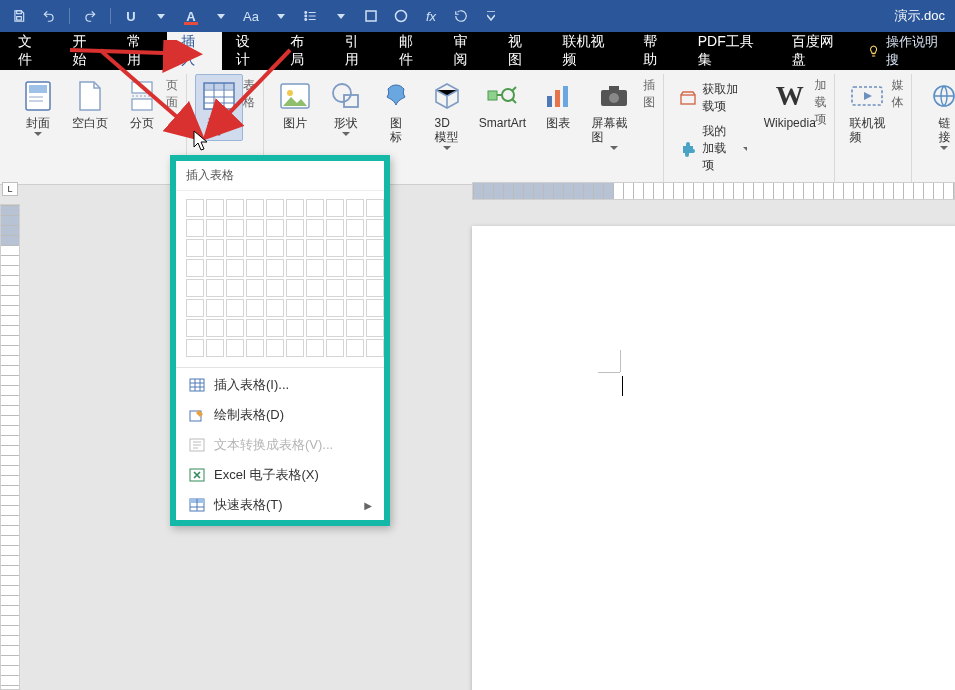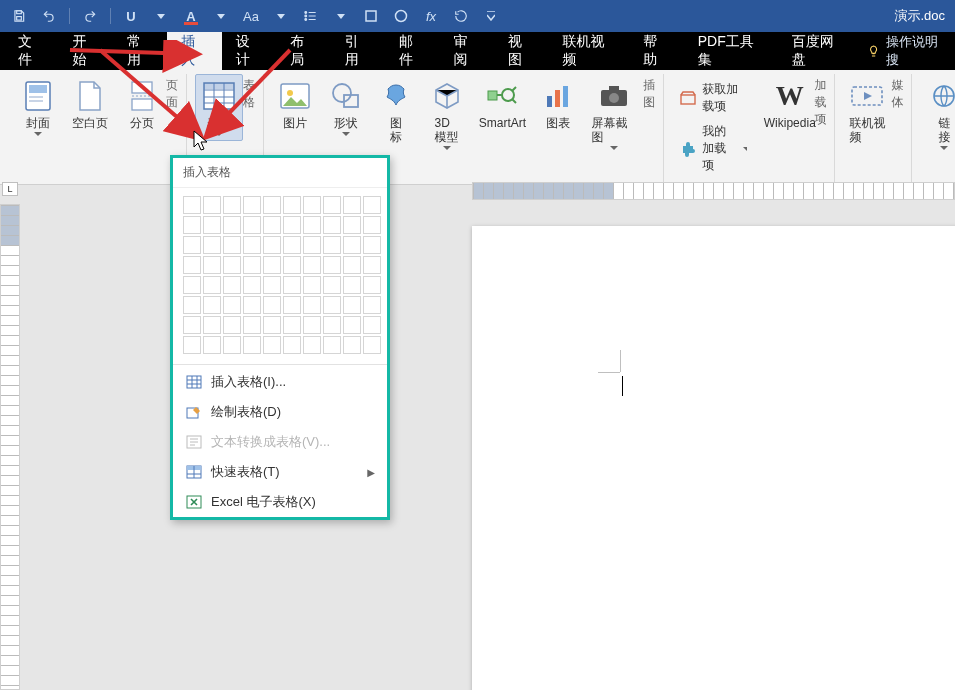--- a/index.html
+++ b/index.html
@@ -170,21 +170,21 @@
   }
   .caret { position:absolute; top:150px; left:150px; width:1px; height:20px; background:#000; }
 
   
   .table-dropdown {
     position: absolute;
     top: 155px;
     left: 170px;
     width: 220px;
     background: #fff;
-    border: 3px solid #14b8a6;
+    border: 6px solid #14b8a6;
     box-shadow: 2px 3px 8px rgba(0,0,0,.25);
     z-index: 50;
   }
   .td-title {
     padding: 6px 10px;
     font-size: 12px;
     color: #555;
     border-bottom: 1px solid #eee;
   }
   .cell-grid {
@@ -681,36 +681,36 @@
         <svg width="16" height="14" viewBox="0 0 16 14">
           <rect x="1" y="1" width="14" height="12" fill="none" stroke="#bcbcbc"></rect>
           <path d="M4 4h8M4 7h8M4 10h5" stroke="#bcbcbc"></path>
         </svg>
       </span>
     <span>文本转换成表格(V)...</span>
   </div>
   <div class="td-item">
     <span class="ticon">
         <svg width="16" height="14" viewBox="0 0 16 14">
+          <rect x="1" y="1" width="14" height="12" fill="none" stroke="#2e8b57"></rect>
+          <path d="M5 4l6 6M11 4l-6 6" stroke="#2e8b57" stroke-width="1.6"></path>
+        </svg>
+      </span>
+    <span>Excel 电子表格(X)</span>
+  </div>
+  <div class="td-item">
+    <span class="ticon">
+        <svg width="16" height="14" viewBox="0 0 16 14">
           <rect x="1" y="1" width="14" height="12" fill="none" stroke="#4e79b7"></rect>
           <rect x="1" y="1" width="14" height="4" fill="#9fc1e8"></rect>
           <path d="M1 9h14M8 1v12" stroke="#4e79b7"></path>
         </svg>
       </span>
     <span>快速表格(T)</span>
     <span class="arrow">▶</span>
-  </div>
-  <div class="td-item">
-    <span class="ticon">
-        <svg width="16" height="14" viewBox="0 0 16 14">
-          <rect x="1" y="1" width="14" height="12" fill="none" stroke="#2e8b57"></rect>
-          <path d="M5 4l6 6M11 4l-6 6" stroke="#2e8b57" stroke-width="1.6"></path>
-        </svg>
-      </span>
-    <span>Excel 电子表格(X)</span>
   </div>
 </div>
 
 <svg class="annot" style="top:40px;left:60px;" width="160" height="100">
   <defs>
       <marker id="ah1" markerWidth="10" markerHeight="10" refX="8" refY="5" orient="auto">
         <path d="M0 0L10 5L0 10z" fill="#d93030"></path>
       </marker>
     </defs>
   <line x1="10" y1="10" x2="135" y2="14" stroke="#d93030" stroke-width="4" marker-end="url(#ah1)"></line>

